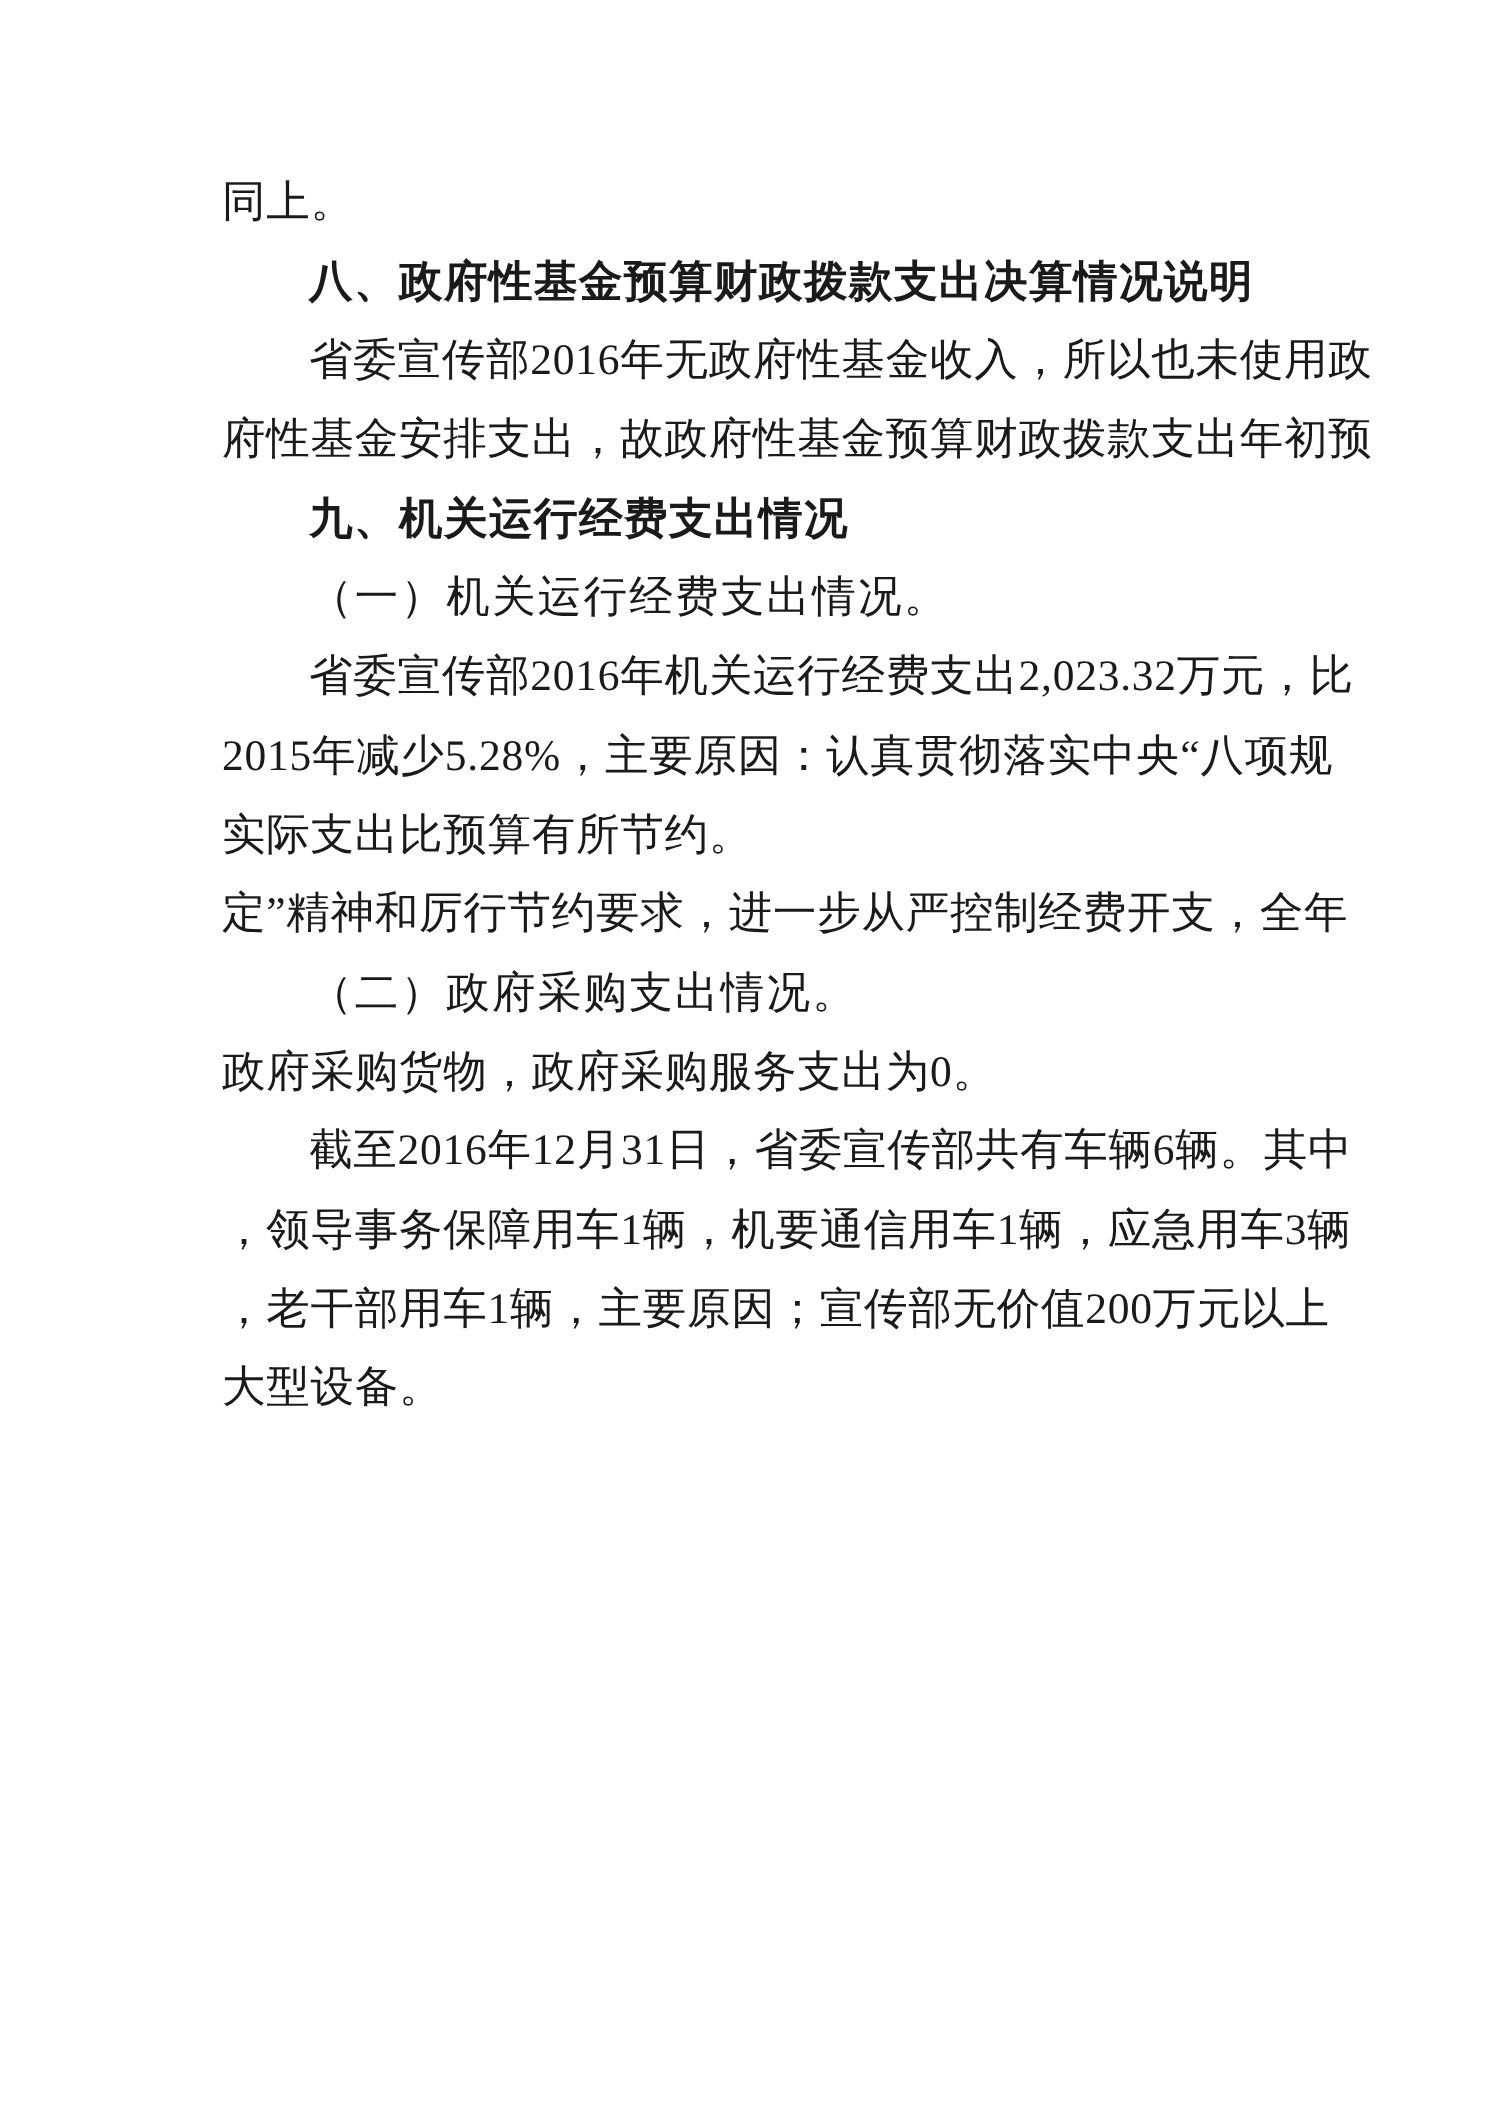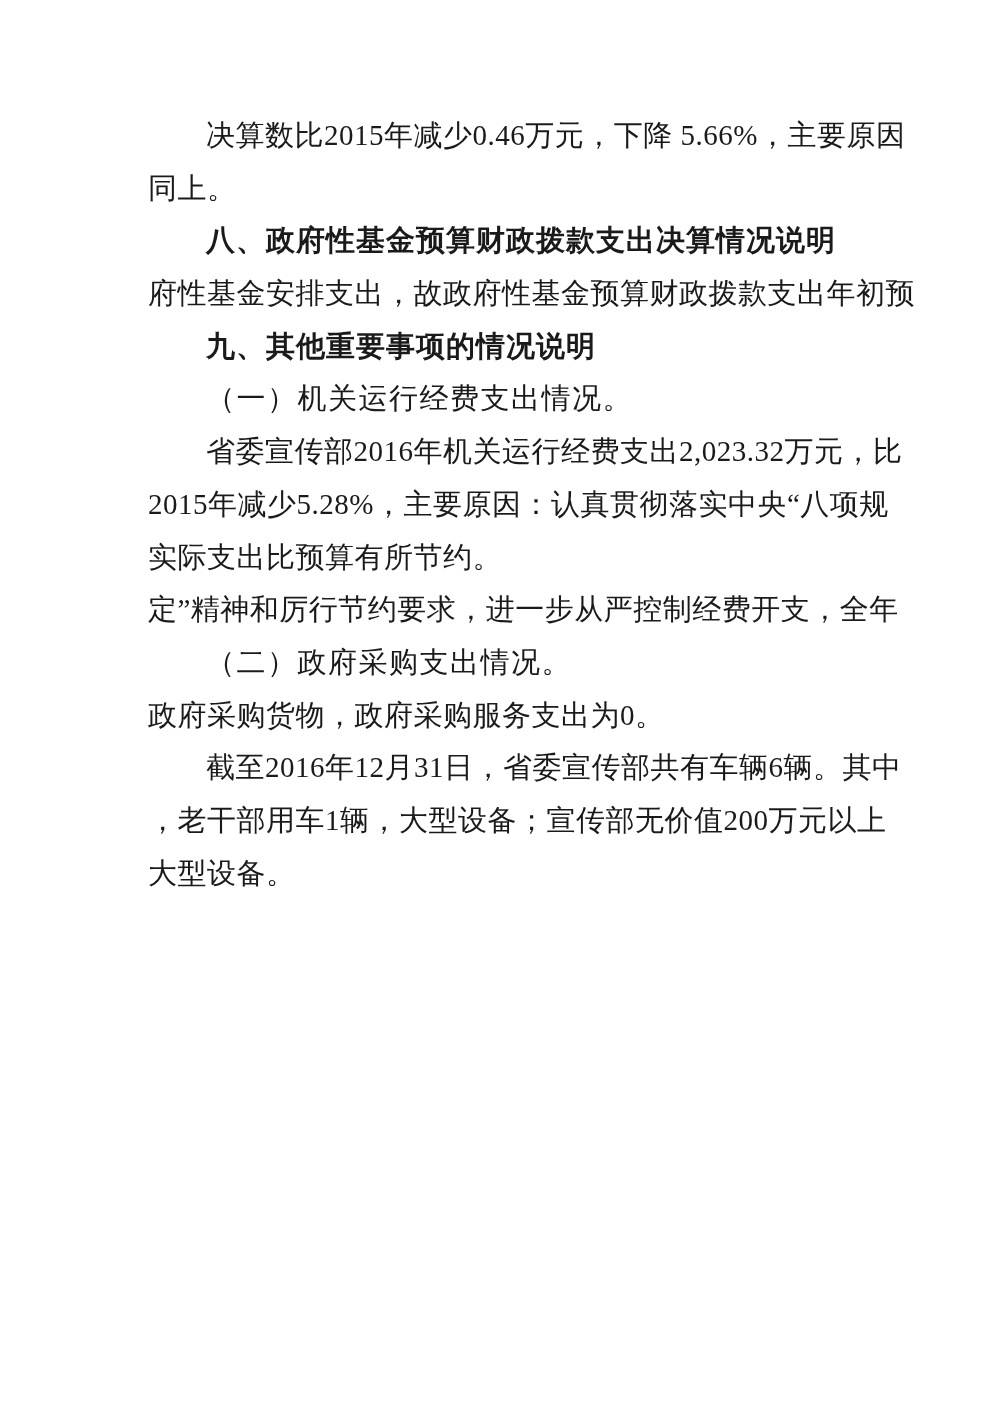--- a/index.html
+++ b/index.html
@@ -43,29 +43,30 @@
   .line.heading-kai {
     font-weight: 400;
     letter-spacing: 1.5px;
   }
 </style>
 </head>
 <body>
 
 <div class="page">
   <div class="doc-body">
-    <div class="line indent">决算数比2015年减少0.46万元，下降 5.66%，主要原因</div>
     <div class="line">同上。</div>
     <div class="line indent heading-hei">八、政府性基金预算财政拨款支出决算情况说明</div>
+    <div class="line indent">省委宣传部2016年无政府性基金收入，所以也未使用政</div>
     <div class="line">府性基金安排支出，故政府性基金预算财政拨款支出年初预</div>
-    <div class="line indent heading-hei">九、其他重要事项的情况说明</div>
+    <div class="line indent heading-hei">九、机关运行经费支出情况</div>
     <div class="line indent heading-kai">（一）机关运行经费支出情况。</div>
     <div class="line indent">省委宣传部2016年机关运行经费支出2,023.32万元，比</div>
     <div class="line">2015年减少5.28%，主要原因：认真贯彻落实中央“八项规</div>
     <div class="line">实际支出比预算有所节约。</div>
     <div class="line">定”精神和厉行节约要求，进一步从严控制经费开支，全年</div>
     <div class="line indent heading-kai">（二）政府采购支出情况。</div>
     <div class="line">政府采购货物，政府采购服务支出为0。</div>
     <div class="line indent">截至2016年12月31日，省委宣传部共有车辆6辆。其中</div>
-    <div class="line">，老干部用车1辆，大型设备；宣传部无价值200万元以上</div>
+    <div class="line">，领导事务保障用车1辆，机要通信用车1辆，应急用车3辆</div>
+    <div class="line">，老干部用车1辆，主要原因；宣传部无价值200万元以上</div>
     <div class="line">大型设备。</div>
   </div>
 </div>
 
 </body></html>

